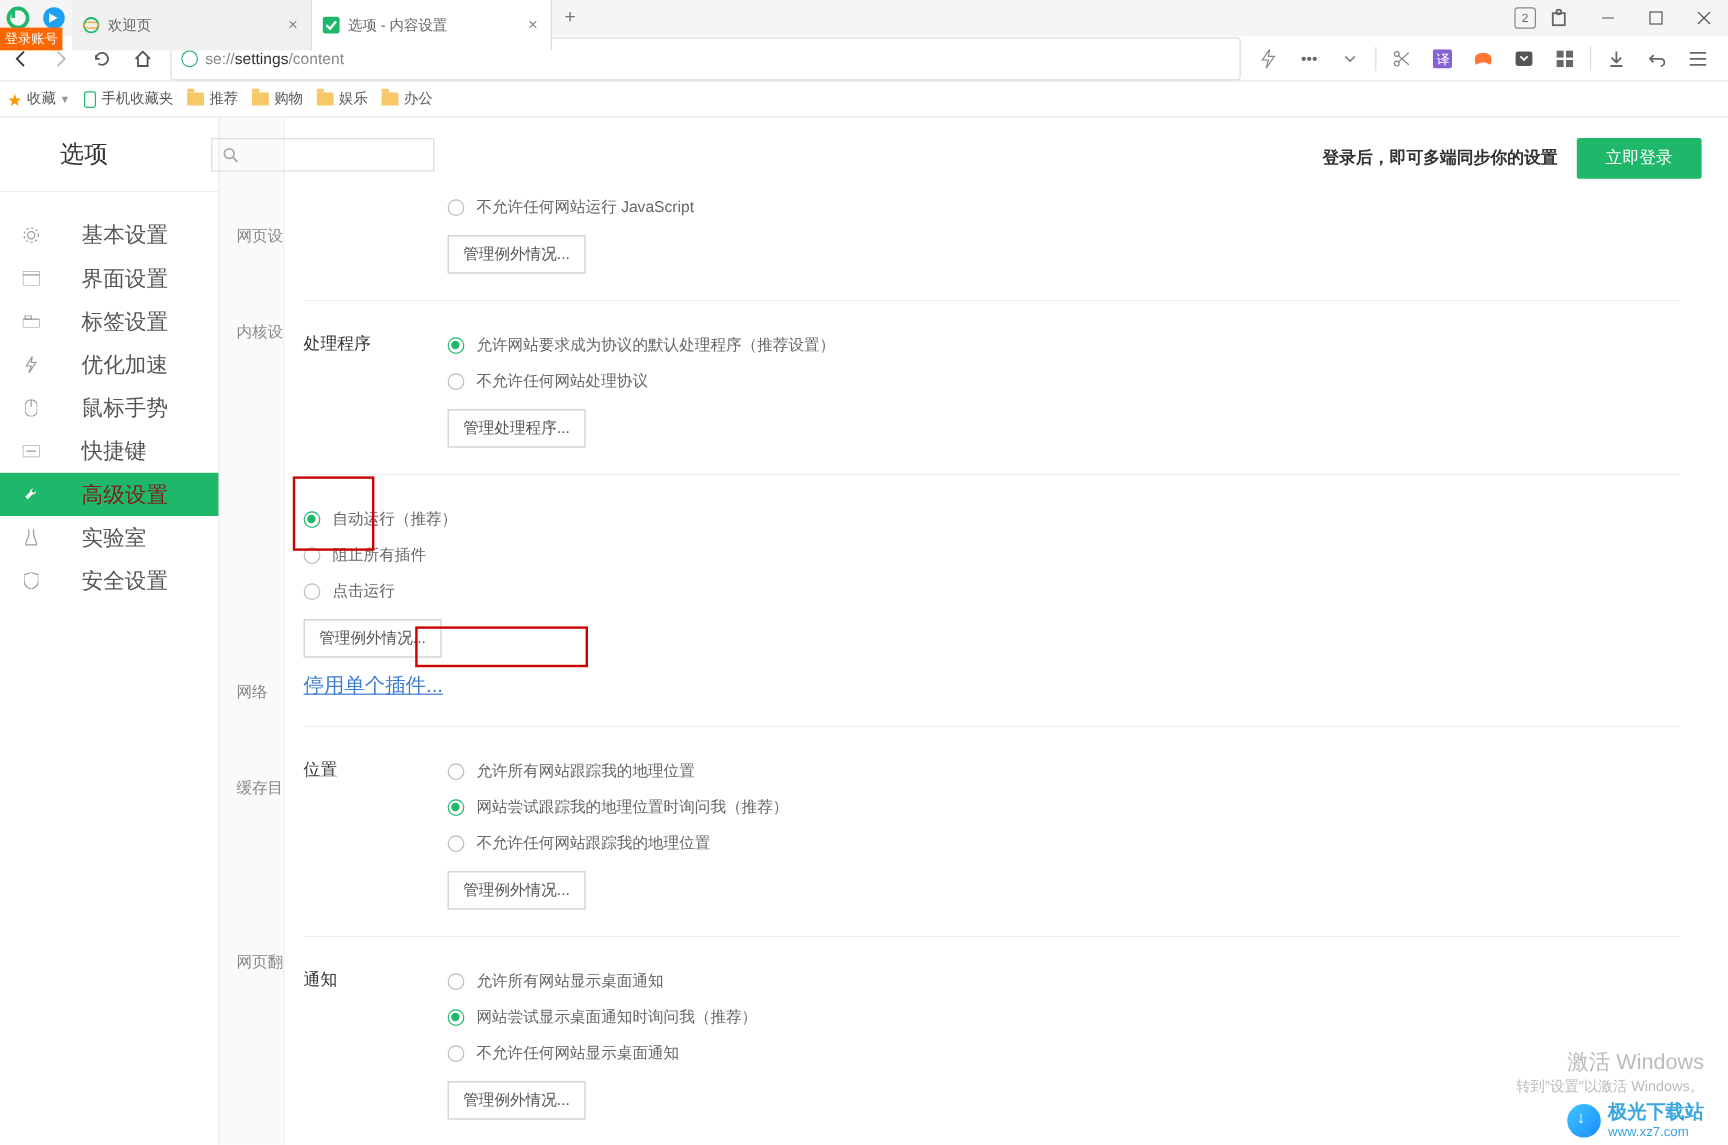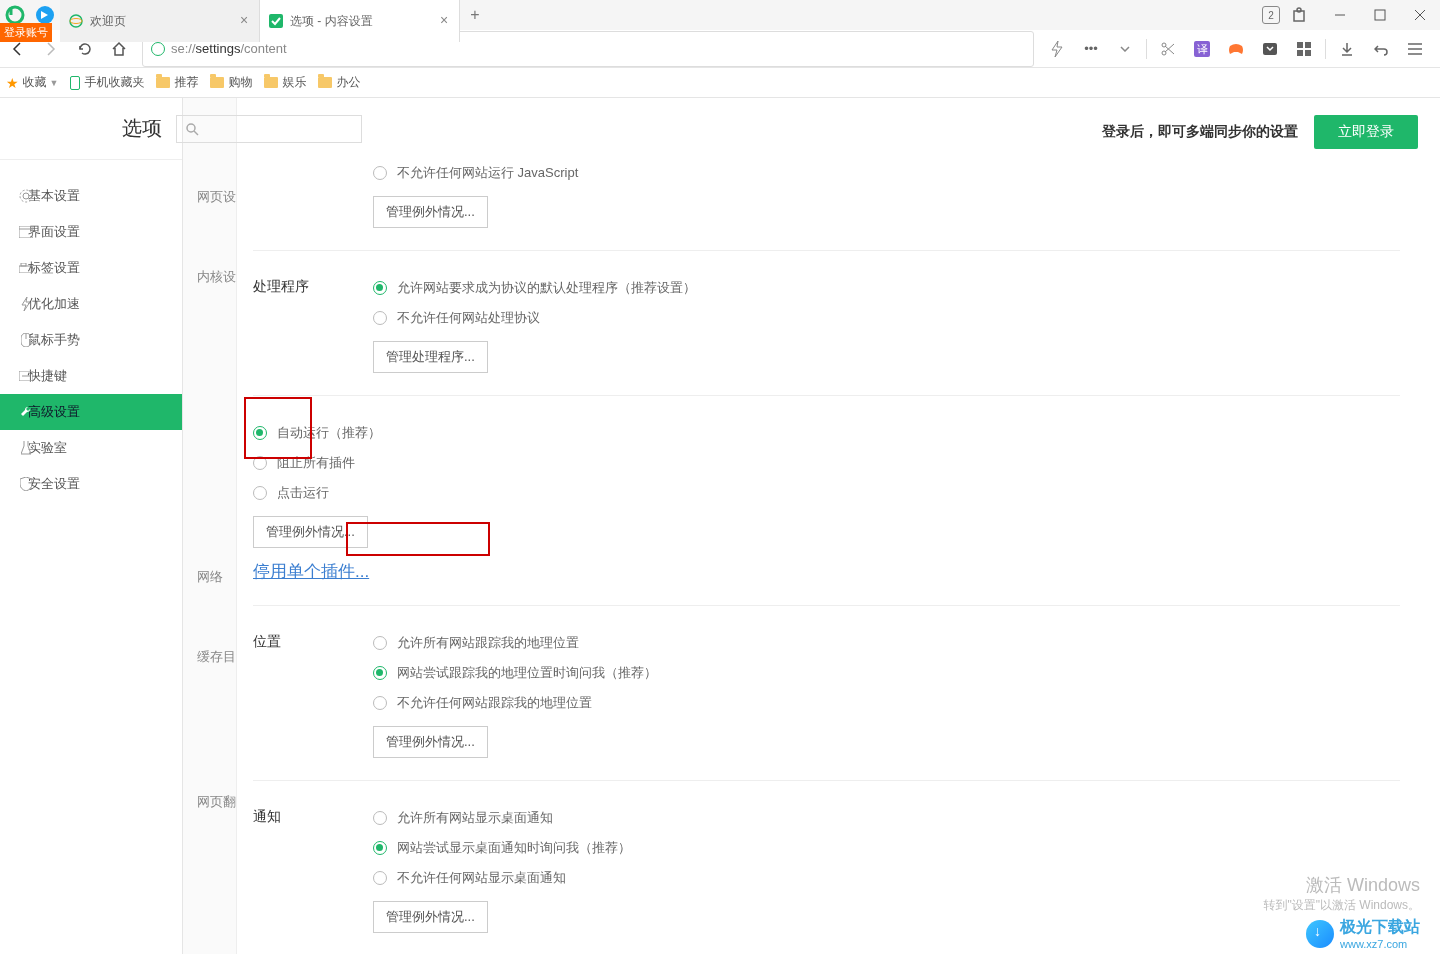--- a/index.html
+++ b/index.html
@@ -40,27 +40,27 @@
 .bookbar-item { display: flex; align-items: center; margin-right: 12px; color: #555; }
 .star { color: #ff9800; margin-right: 4px; font-size: 14px; }
 .caret { margin-left: 3px; color: #999; font-size: 9px; }
 .folder-icon { width: 14px; height: 11px; background: #f7c868; border-radius: 1px; margin-right: 4px; position: relative; }
 .folder-icon::before { content: ""; position: absolute; left: 0; top: -3px; width: 6px; height: 3px; background: #f7c868; border-radius: 1px 1px 0 0; }
 .phone-icon { width: 10px; height: 14px; border: 1.5px solid #1fb76a; border-radius: 2px; margin-right: 4px; }
 
 
 .content { display: flex; height: calc(954px - 30px - 38px - 30px); }
 .left-panel { width: 183px; border-right: 1px solid #e5e5e5; background: #fff; display: flex; flex-direction: column; }
-.left-header { height: 62px; display: flex; align-items: center; padding: 0 20px; border-bottom: 1px solid #eee; justify-content: flex-end; }
+.left-header { height: 62px; display: flex; align-items: center; padding: 0 20px; border-bottom: 1px solid #eee; }
 .left-title { font-size: 20px; color: #333; margin-left: 30px; }
 .search-box { width: 186px; height: 28px; border: 1px solid #ddd; display: flex; align-items: center; padding: 0 8px; color: #999; position: absolute; left: 176px; top: 115px; }
 
 .side-list { padding-top: 18px; }
-.side-item { height: 36px; display: flex; align-items: center; padding-left: 28px; font-size: 13px; color: #555; position: relative; }
-.side-item.active { background: #1fb76a; color: #0f172a; }
+.side-item { height: 36px; display: flex; align-items: center; padding-left: 68px; font-size: 18px; color: #555; position: relative; }
+.side-item.active { background: #1fb76a; color: #7f1d1d; }
 .side-icon { position: absolute; left: 18px; width: 16px; height: 16px; display: flex; align-items: center; justify-content: center; }
 
 
 .header-right { position: absolute; right: 22px; top: 115px; display: flex; align-items: center; }
 .sync-text { font-size: 14px; font-weight: bold; color: #333; margin-right: 16px; }
 .login-btn { background: #1fb76a; color: #fff; padding: 8px 24px; font-size: 14px; border-radius: 2px; }
 
 
 .sub-sidebar { width: 54px; background: #fafafa; border-right: 1px solid #eee; padding-top: 84px; }
 .sub-item { height: 80px; display: flex; align-items: flex-start; padding-top: 6px; padding-left: 14px; font-size: 13px; color: #888; }

